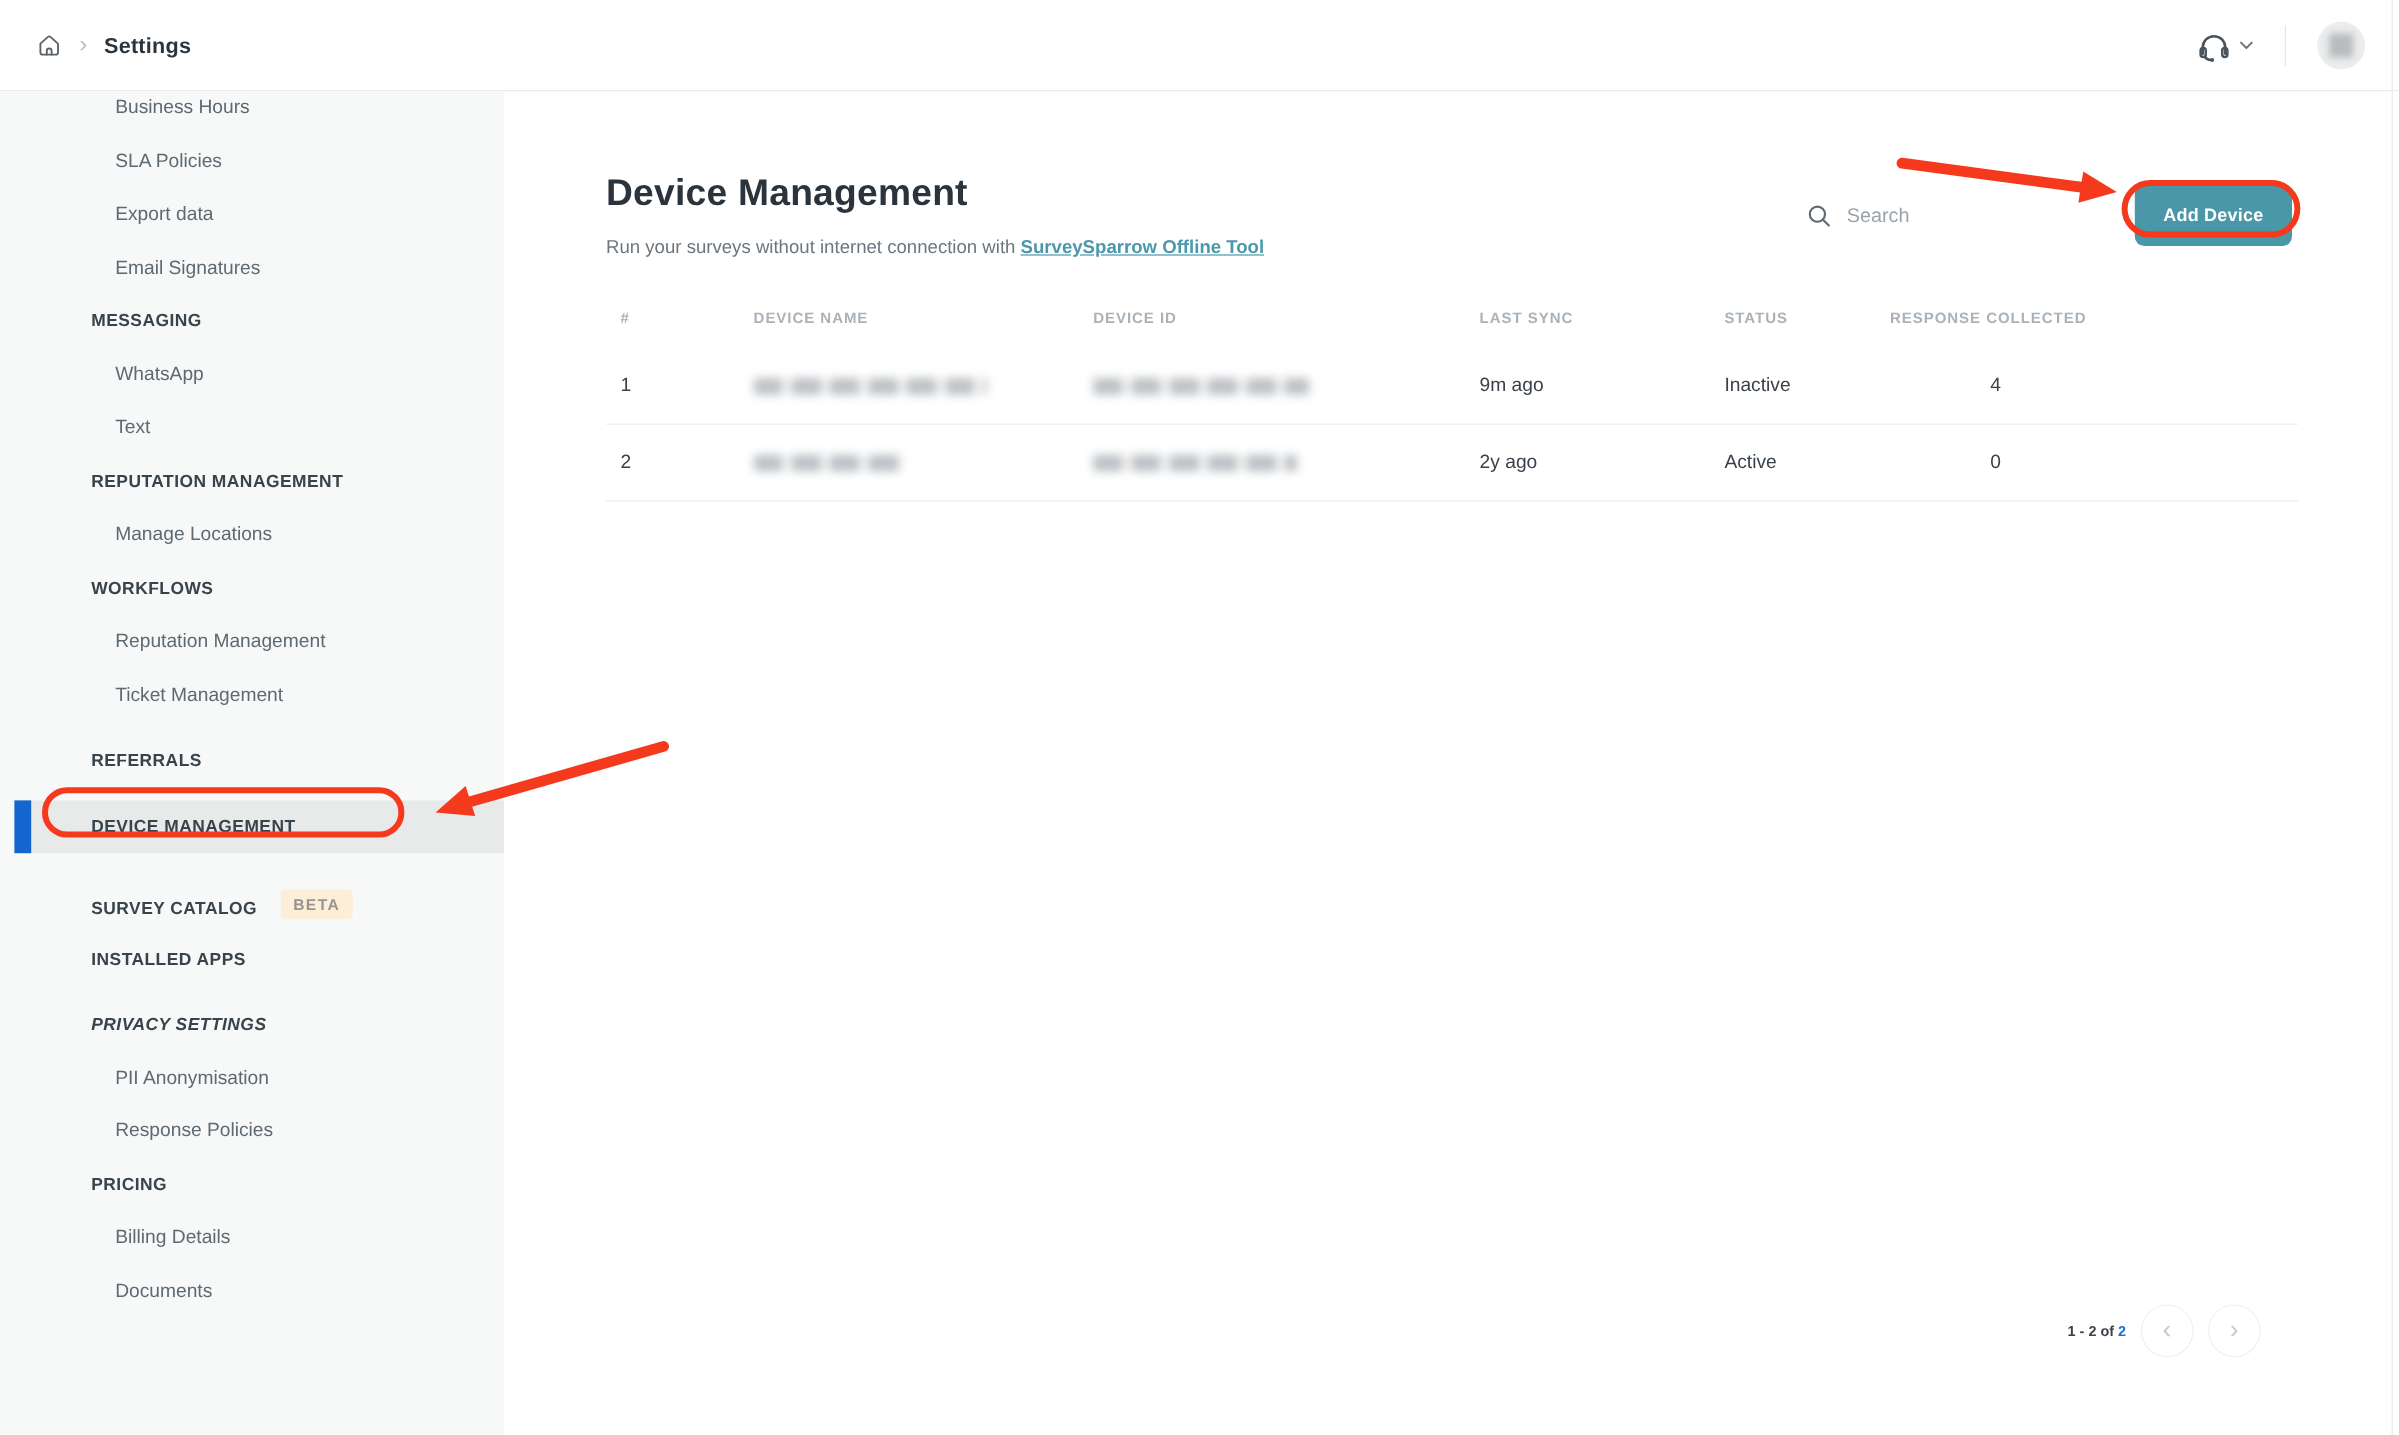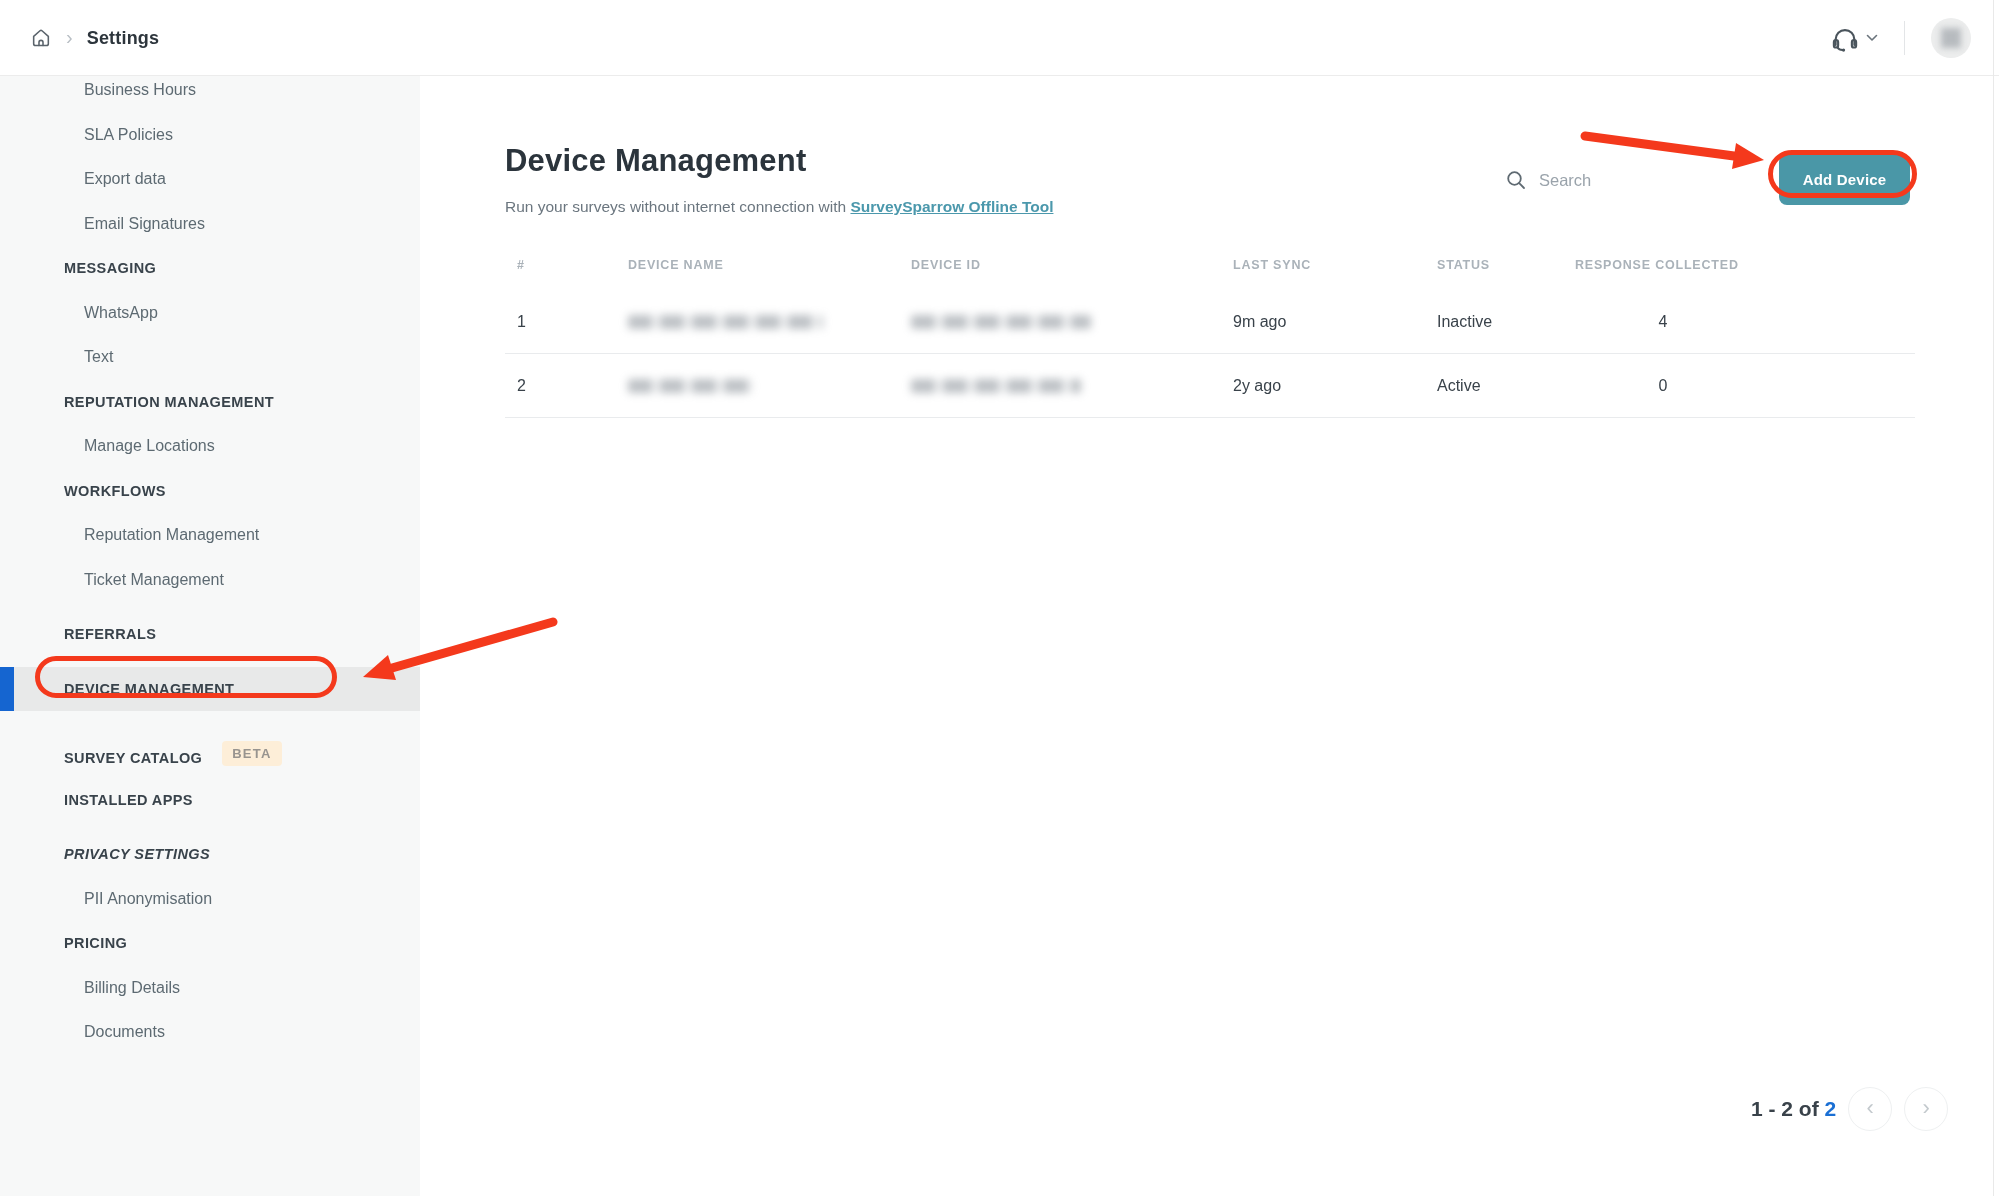--- a/index.html
+++ b/index.html
@@ -27,21 +27,21 @@
     width: 40px; height: 40px; border-radius: 50%; background: #eceded;
     display: flex; align-items: center; justify-content: center; overflow: hidden;
   }
   .avatar-inner { width: 20px; height: 20px; background: #b7bbbf; filter: blur(3px); }
 
   
   .sidebar {
     position: absolute; top: 76px; left: 0; width: 420px; bottom: 0;
     background: #f7f8f8; overflow: hidden; z-index: 1;
   }
-  .side-list { margin-top: -8px; }
+  .side-list { margin-top: -8px; padding-left: 12px; }
   .side-item { display: flex; align-items: center; height: 44.5px; cursor: default; position: relative; }
   .side-sub { padding-left: 84px; font-size: 16px; color: #5d6a72; }
   .side-header { padding-left: 64px; font-size: 14.5px; font-weight: bold; color: #39434b; letter-spacing: .4px; }
   .side-item.selected { background: #e8e9e9; }
   .side-item.selected::before {
     content: ""; position: absolute; left: 0; top: 0; bottom: 0; width: 14px; background: #1565d0;
   }
   .beta-badge {
     margin-left: 20px; background: #fdeed8; color: #98948f;
     font-size: 13px; font-weight: bold; letter-spacing: 1.2px;
@@ -96,21 +96,21 @@
   .blur-chip {
     height: 14px; border-radius: 2px; filter: blur(4px); opacity: .5;
     background: repeating-linear-gradient(90deg, #7d858d 0 24px, rgba(125,133,141,.2) 24px 32px);
   }
 
   
   .pagination {
     position: absolute; left: 1723px; top: 1086px; height: 46px;
     display: flex; align-items: center; gap: 12px;
   }
-  .page-range { font-size: 21px; font-weight: bold; color: #39424a; white-space: nowrap; margin-left: 28px; }
+  .page-range { font-size: 12px; font-weight: bold; color: #39424a; white-space: nowrap; }
   .page-total { color: #1a6fd4; }
   .pg-btn {
     width: 44px; height: 44px; border-radius: 50%; background: #fff;
     border: 1px solid #eef0f1; color: #c3c9cd; font-size: 22px;
     display: flex; align-items: center; justify-content: center; cursor: pointer;
     font-family: "Liberation Sans", sans-serif; padding-bottom: 3px;
   }
 
   
   .annot { position: absolute; border: 5px solid #f4391c; border-radius: 999px; z-index: 20; pointer-events: none; }
@@ -212,20 +212,23 @@
       </div>
       <div class="side-item side-header" style="margin-top: 12px;">
         <span>INSTALLED APPS</span>
       </div>
       <div class="side-item side-header" style="margin-top: 10px; font-style: italic;">
         <span>PRIVACY SETTINGS</span>
       </div>
       <div class="side-item side-sub">
         <span>PII Anonymisation</span>
       </div>
+      <div class="side-item side-sub">
+        <span>Response Policies</span>
+      </div>
       <div class="side-item side-header">
         <span>PRICING</span>
       </div>
       <div class="side-item side-sub">
         <span>Billing Details</span>
       </div>
       <div class="side-item side-sub">
         <span>Documents</span>
       </div>
     </div>

